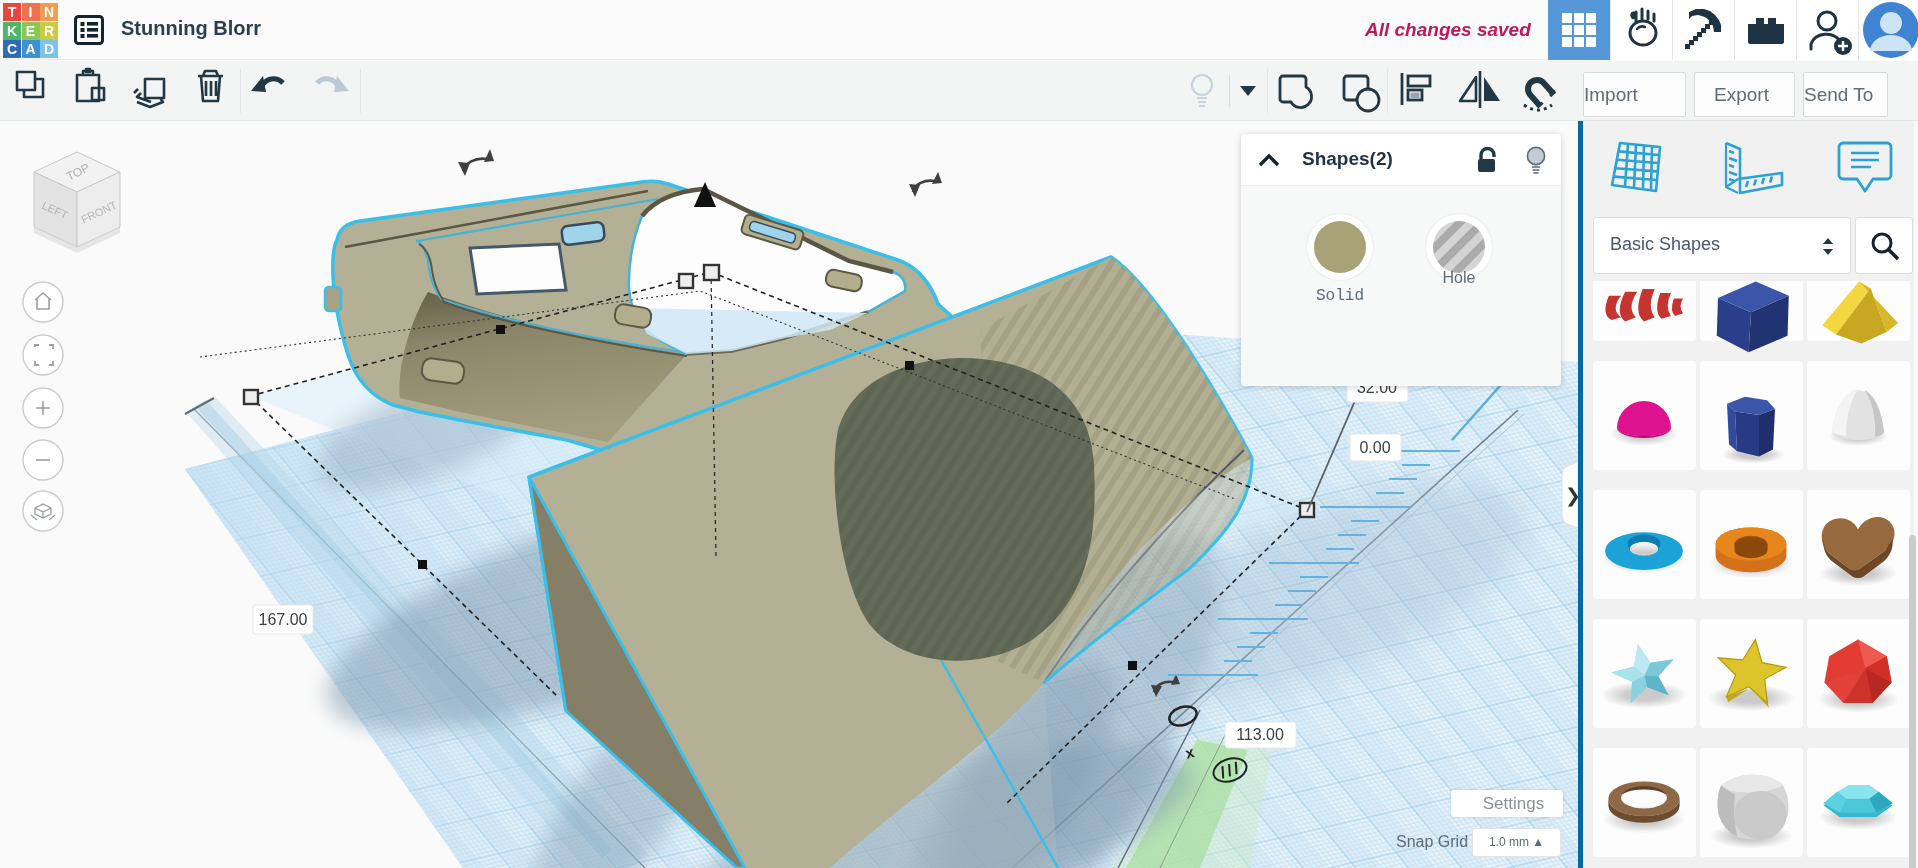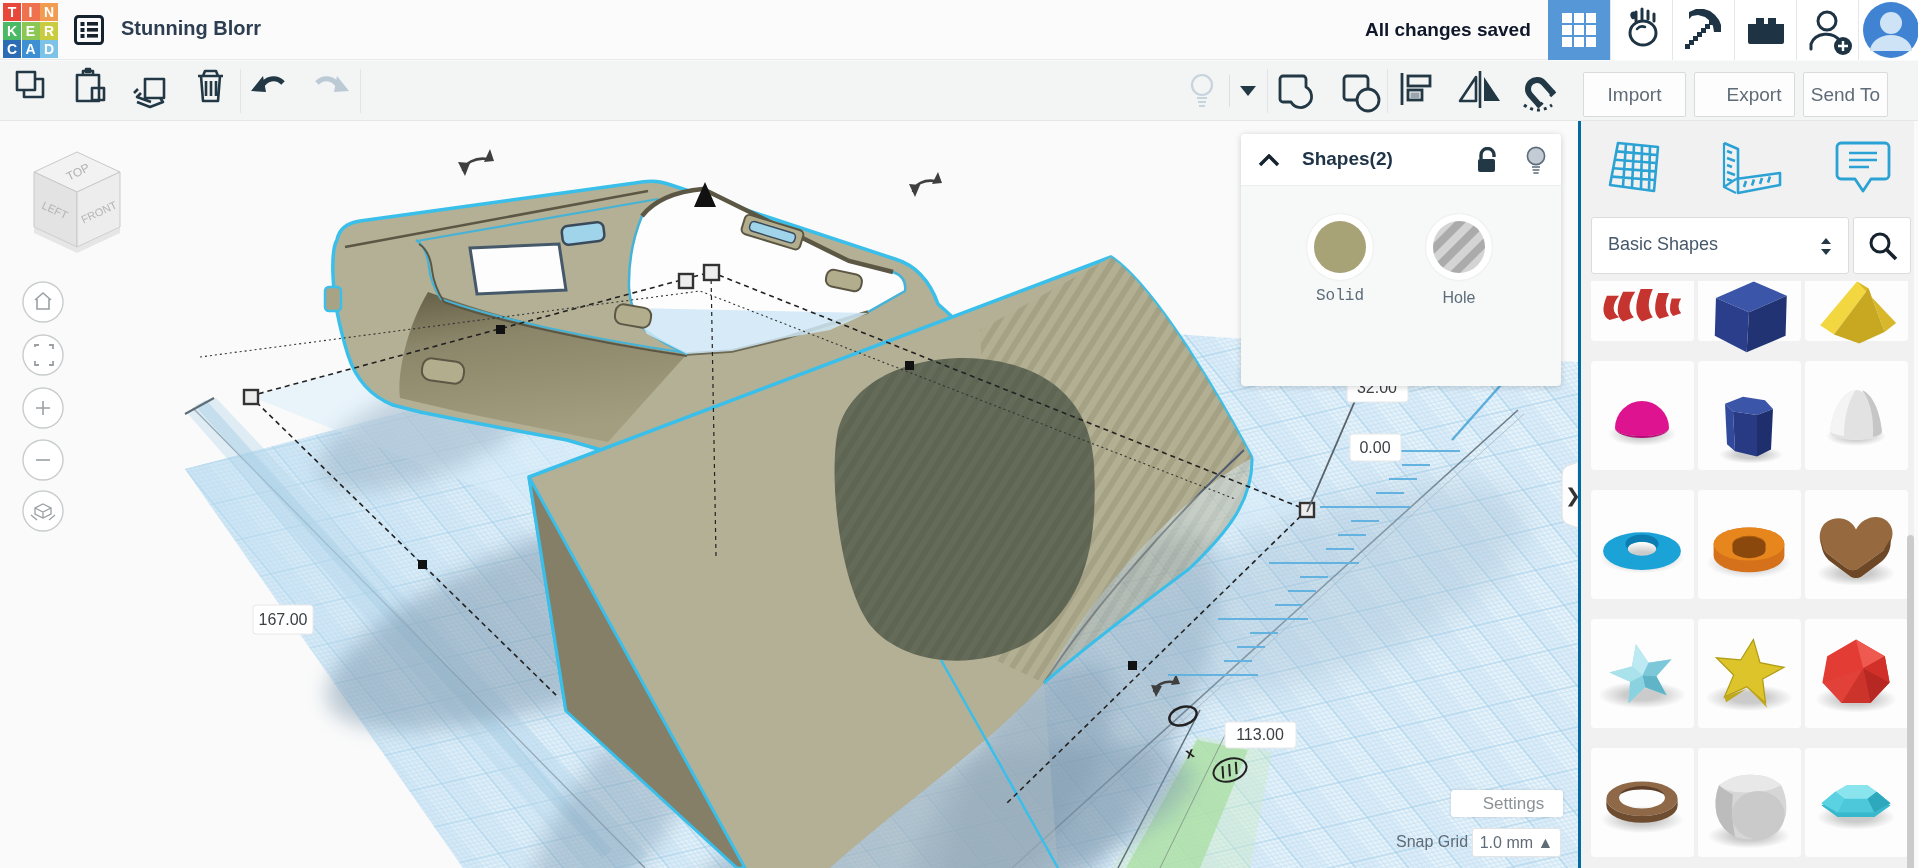--- a/index.html
+++ b/index.html
@@ -1,20 +1,20 @@
 <!DOCTYPE html>
 <html><head><meta charset="utf-8"><style>
 html,body{margin:0;padding:0;width:1918px;height:868px;overflow:hidden;background:#fafafa;font-family:"Liberation Sans",sans-serif;}
 *{box-sizing:border-box;}
 #viewport{position:absolute;left:0;top:121px;width:1578px;height:747px;background:#fafafa;overflow:hidden;}
 #topbar{position:absolute;left:0;top:0;width:1918px;height:60px;background:#fbfbfc;border-bottom:1px solid #e8eaed;z-index:30;}
 #toolbar{position:absolute;left:0;top:61px;width:1918px;height:60px;background:#f3f4f4;border-bottom:1px solid #e4e6e8;z-index:29;}
-#sidebar{position:absolute;left:1578px;top:121px;width:336px;height:747px;background:#f1f1f2;border-left:3px solid #0369a1;z-index:20;}
+#sidebar{position:absolute;left:1578px;top:121px;width:336px;height:747px;background:#f1f1f2;border-left:5px solid #0369a1;z-index:20;}
 #shapespanel{position:absolute;left:1241px;top:134px;width:320px;height:252px;background:#f7f8f8;border-radius:4px;box-shadow:0 1px 6px rgba(0,0,0,.18);z-index:25;}
-.tbtn{position:absolute;top:11px;height:45px;background:#fdfdfd;border:1px solid #d8dadb;border-radius:2px;color:#5f6b76;font-size:19px;text-align:center;line-height:43px;}
+.tbtn{position:absolute;top:11px;height:45px;background:#fdfdfd;border:1px solid #d8dadb;border-radius:2px;color:#5f6b76;font-size:19px;line-height:43px;}
 </style></head>
 <body>
 <div id="viewport">
 <svg width="1578" height="747" viewBox="0 121 1578 747">
 <defs>
 <pattern id="grid" width="46" height="46" patternUnits="userSpaceOnUse" patternTransform="matrix(0.965,-0.225,0.62,0.76,185,469)">
   <rect width="46" height="46" fill="#e8f3fa"></rect>
   <rect width="23" height="46" fill="#deedf8"></rect>
   <path d="M0 4.6H46M0 9.2H46M0 13.8H46M0 18.4H46M0 23H46M0 27.6H46M0 32.2H46M0 36.8H46M0 41.4H46" stroke="#c2e0f2" stroke-width="0.8"></path>
   <path d="M4.6 0V46M9.2 0V46M13.8 0V46M18.4 0V46M23 0V46M27.6 0V46M32.2 0V46M36.8 0V46M41.4 0V46" stroke="#c2e0f2" stroke-width="0.8"></path>
@@ -223,21 +223,21 @@
         </g>
 </g>
 
 <path d="M1578,462 L1567,466 Q1562,468 1562,476 L1562,514 Q1562,522 1567,524 L1578,528 Z" fill="#fdfdfd" stroke="#e0e0e0" stroke-width="1"></path>
 <text x="1565" y="502" font-size="19" fill="#333">❯</text>
 </svg>
 
 
 <div style="position:absolute;left:1451px;top:669px;width:112px;height:27px;background:#fff;border-radius:3px;box-shadow:0 0 3px rgba(0,0,0,.15);color:#8a9298;font-size:17px;line-height:27px;text-align:center;padding-left:13px;">Settings</div>
 <div style="position:absolute;left:1396px;top:712px;color:#5f6b76;font-size:16px;">Snap Grid</div>
-<div style="position:absolute;left:1472px;top:707px;width:89px;height:29px;background:#fff;border:1px solid #e4e4e4;border-radius:3px;color:#5f6b76;font-size:16px;line-height:27px;text-align:center;">1.0 mm ▲</div>
+<div style="position:absolute;left:1472px;top:707px;width:89px;height:29px;background:#fff;border:1px solid #e4e4e4;border-radius:3px;color:#5f6b76;font-size:12px;line-height:27px;text-align:center;">1.0 mm ▲</div>
 </div>
 
 <div id="topbar">
 <div style="position:absolute;left:3px;top:3px;width:55px;height:55px;display:grid;grid-template-columns:18px 18px 18px;grid-template-rows:18px 18px 18px;gap:0.5px;font-weight:bold;font-size:14px;color:#fff;text-align:center;line-height:18px;">
 <div style="background:#e8483a;">T</div>
       <div style="background:#ee724d;">I</div>
       <div style="background:#f29c51;">N</div>
 <div style="background:#4cb964;">K</div>
       <div style="background:#8cc654;">E</div>
       <div style="background:#c9cc3f;">R</div>
@@ -248,21 +248,21 @@
 <svg width="30" height="30" style="position:absolute;left:74px;top:15px;">
 <rect x="1.5" y="1.5" width="27" height="27" rx="3" fill="none" stroke="#16232e" stroke-width="3"></rect>
 <rect x="6.5" y="7" width="4" height="4" fill="#16232e"></rect>
       <rect x="6.5" y="13" width="4" height="4" fill="#16232e"></rect>
       <rect x="6.5" y="19" width="4" height="4" fill="#16232e"></rect>
 <rect x="13" y="7" width="11" height="3.6" fill="#16232e"></rect>
       <rect x="13" y="13" width="11" height="3.6" fill="#16232e"></rect>
       <rect x="13" y="19" width="11" height="3.6" fill="#16232e"></rect>
 </svg>
 <div style="position:absolute;left:121px;top:17px;font-size:20px;font-weight:bold;color:#2c3e50;">Stunning Blorr</div>
-<div style="position:absolute;left:1365px;top:19px;font-size:19px;font-weight:bold;color:#0f172a;">All changes saved</div>
+<div style="position:absolute;left:1365px;top:19px;font-size:19px;font-weight:bold;color:#be185d;font-style:italic;">All changes saved</div>
 <div style="position:absolute;left:1548px;top:0;width:62px;height:60px;background:#5697d8;">
 <svg width="34" height="34" style="position:absolute;left:14px;top:13px;">
         <g fill="#fff">
           <rect x="0" y="0" width="10" height="10"></rect>
           <rect x="12" y="0" width="10" height="10"></rect>
           <rect x="24" y="0" width="10" height="10"></rect>
           <rect x="0" y="12" width="10" height="10"></rect>
           <rect x="12" y="12" width="10" height="10"></rect>
           <rect x="24" y="12" width="10" height="10"></rect>
           <rect x="0" y="24" width="10" height="10"></rect>
@@ -550,14 +550,14 @@
 <div style="position:absolute;left:185px;top:80px;width:66px;height:66px;background:#fff;border-radius:50%;box-shadow:0 0 2px rgba(0,0,0,.12);"></div>
 <svg width="52" height="52" style="position:absolute;left:192px;top:87px;">
 <defs>
         <pattern id="holep" width="16" height="16" patternUnits="userSpaceOnUse" patternTransform="rotate(45)">
           <rect width="16" height="16" fill="#d4d4d4"></rect>
           <rect width="8" height="16" fill="#ababab"></rect>
         </pattern>
       </defs>
 <circle cx="26" cy="26" r="26" fill="url(#holep)"></circle>
 </svg>
-<div style="position:absolute;left:185px;top:155px;width:66px;font-size:16px;color:#5c6c78;text-align:center;">Hole</div>
+<div style="position:absolute;left:185px;top:135px;width:66px;font-size:16px;color:#5c6c78;text-align:center;">Hole</div>
 </div>
 
 </body></html>

